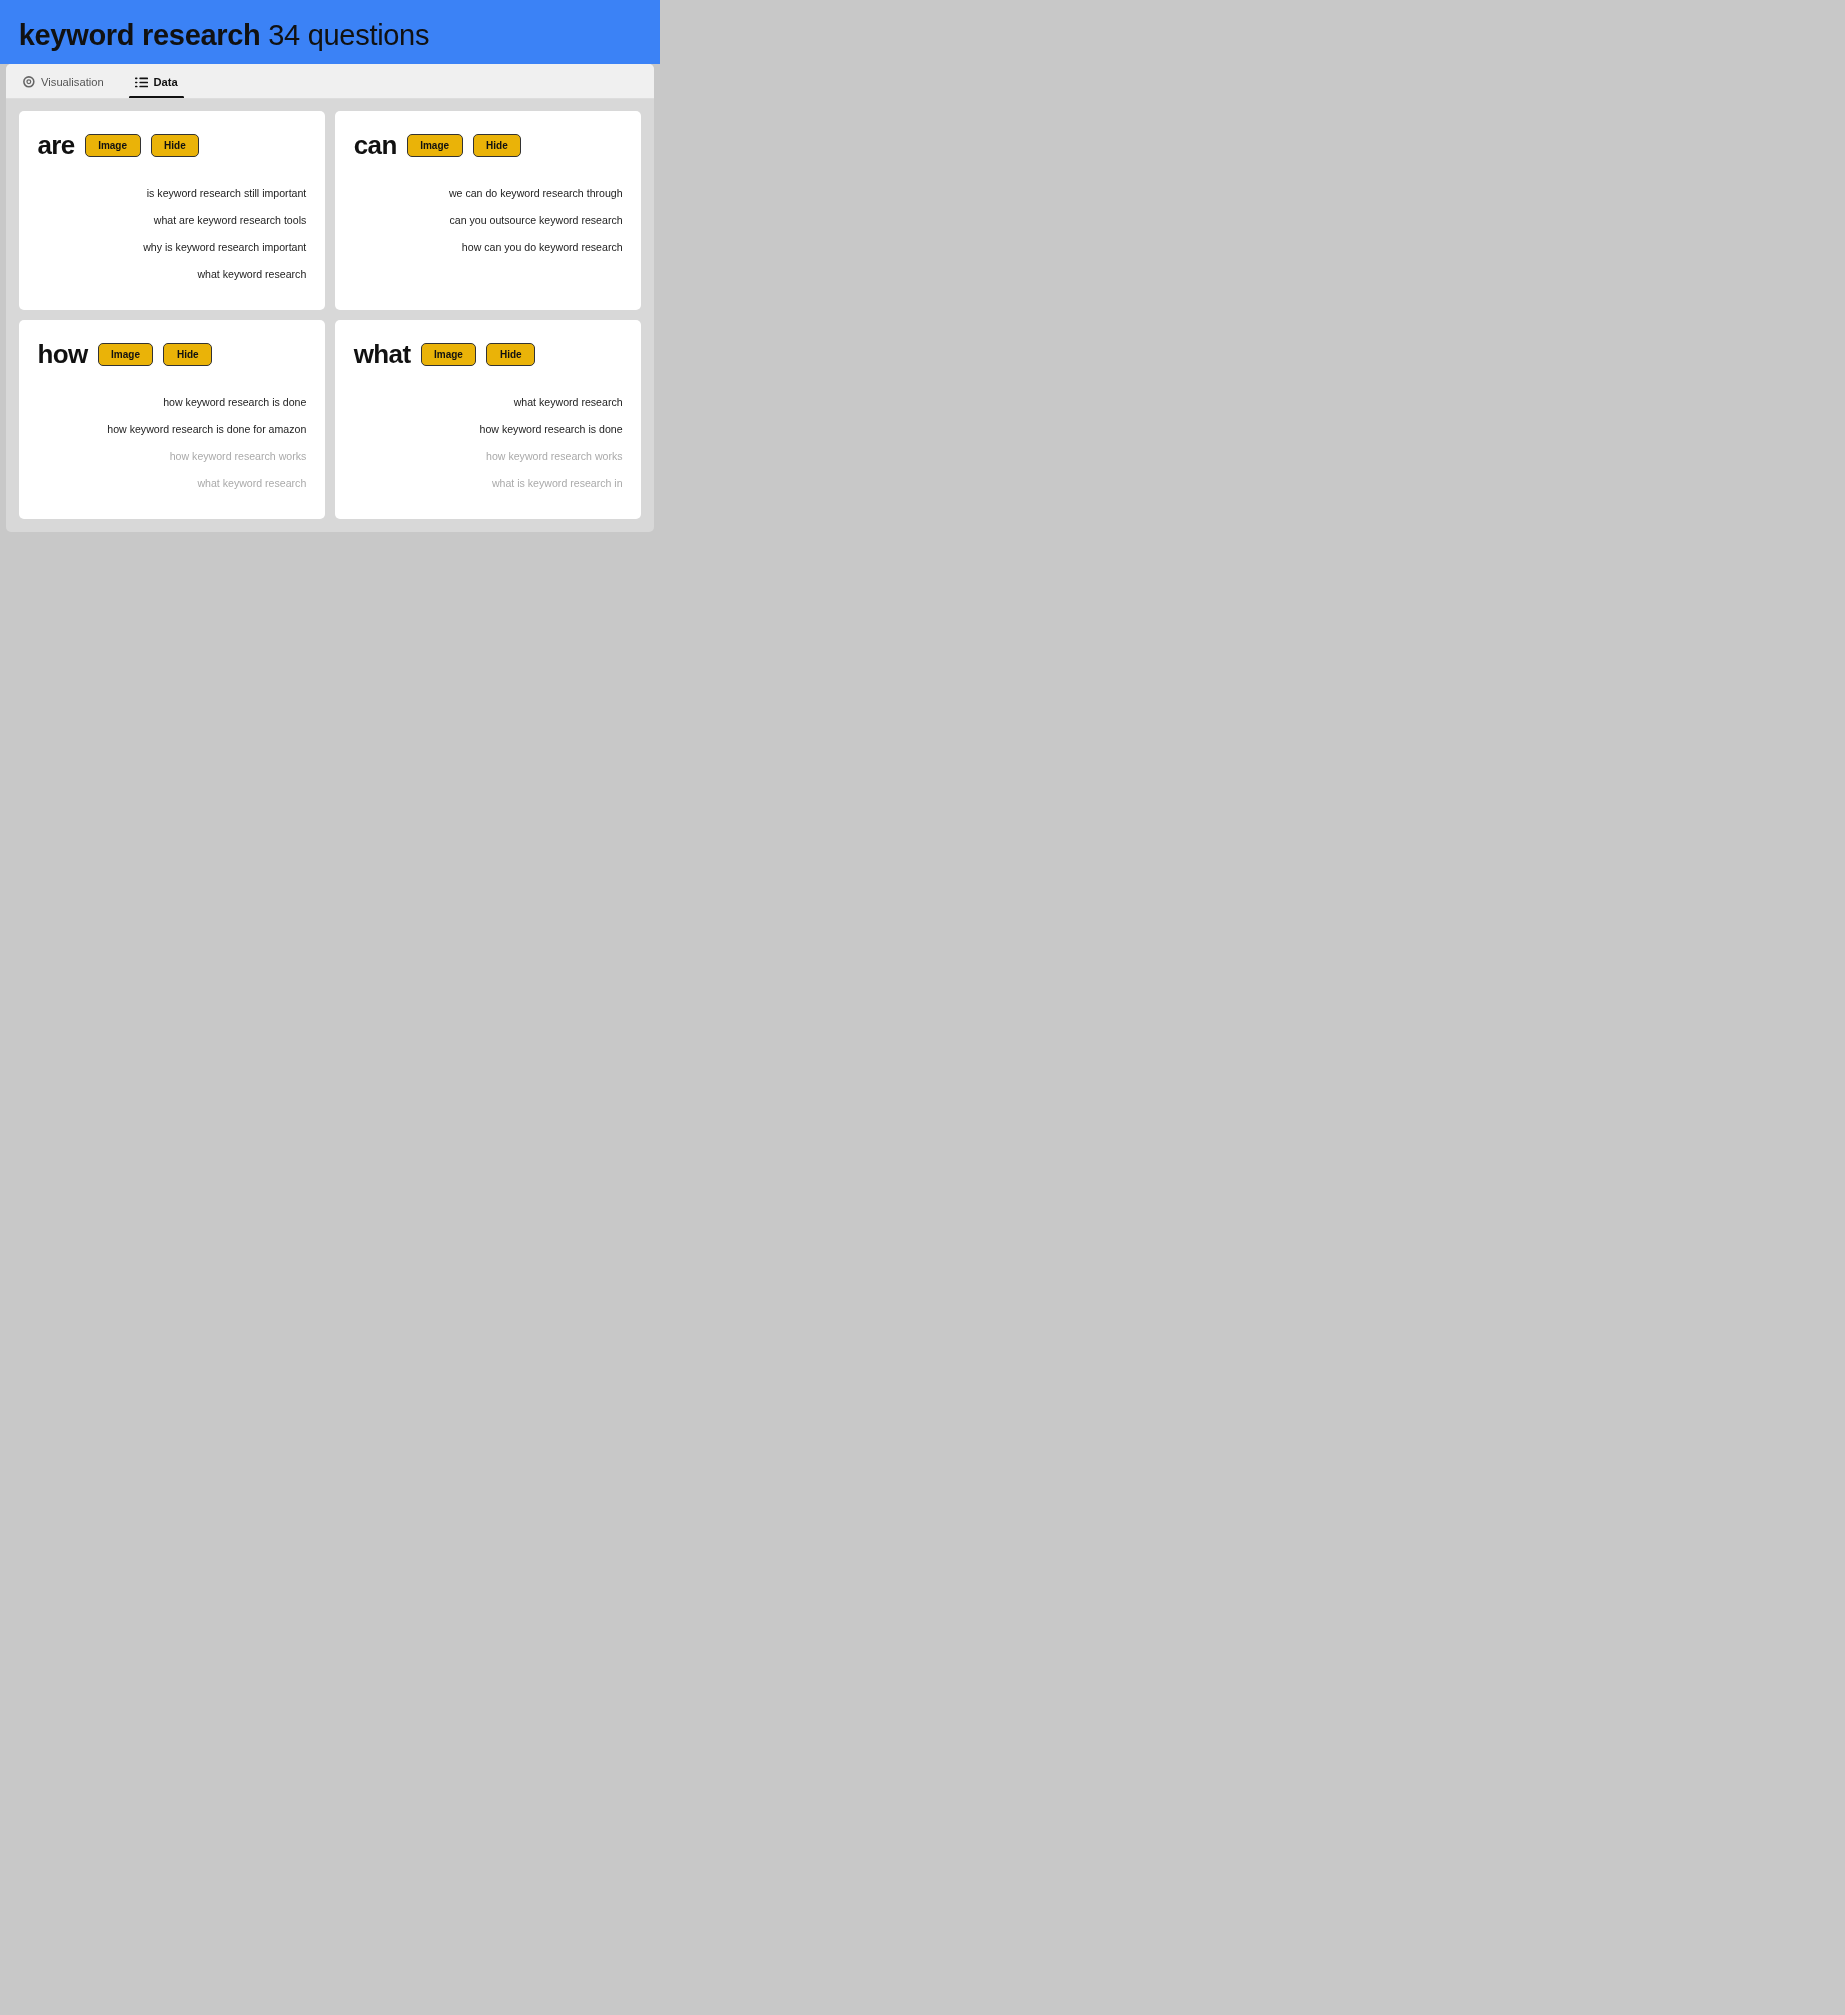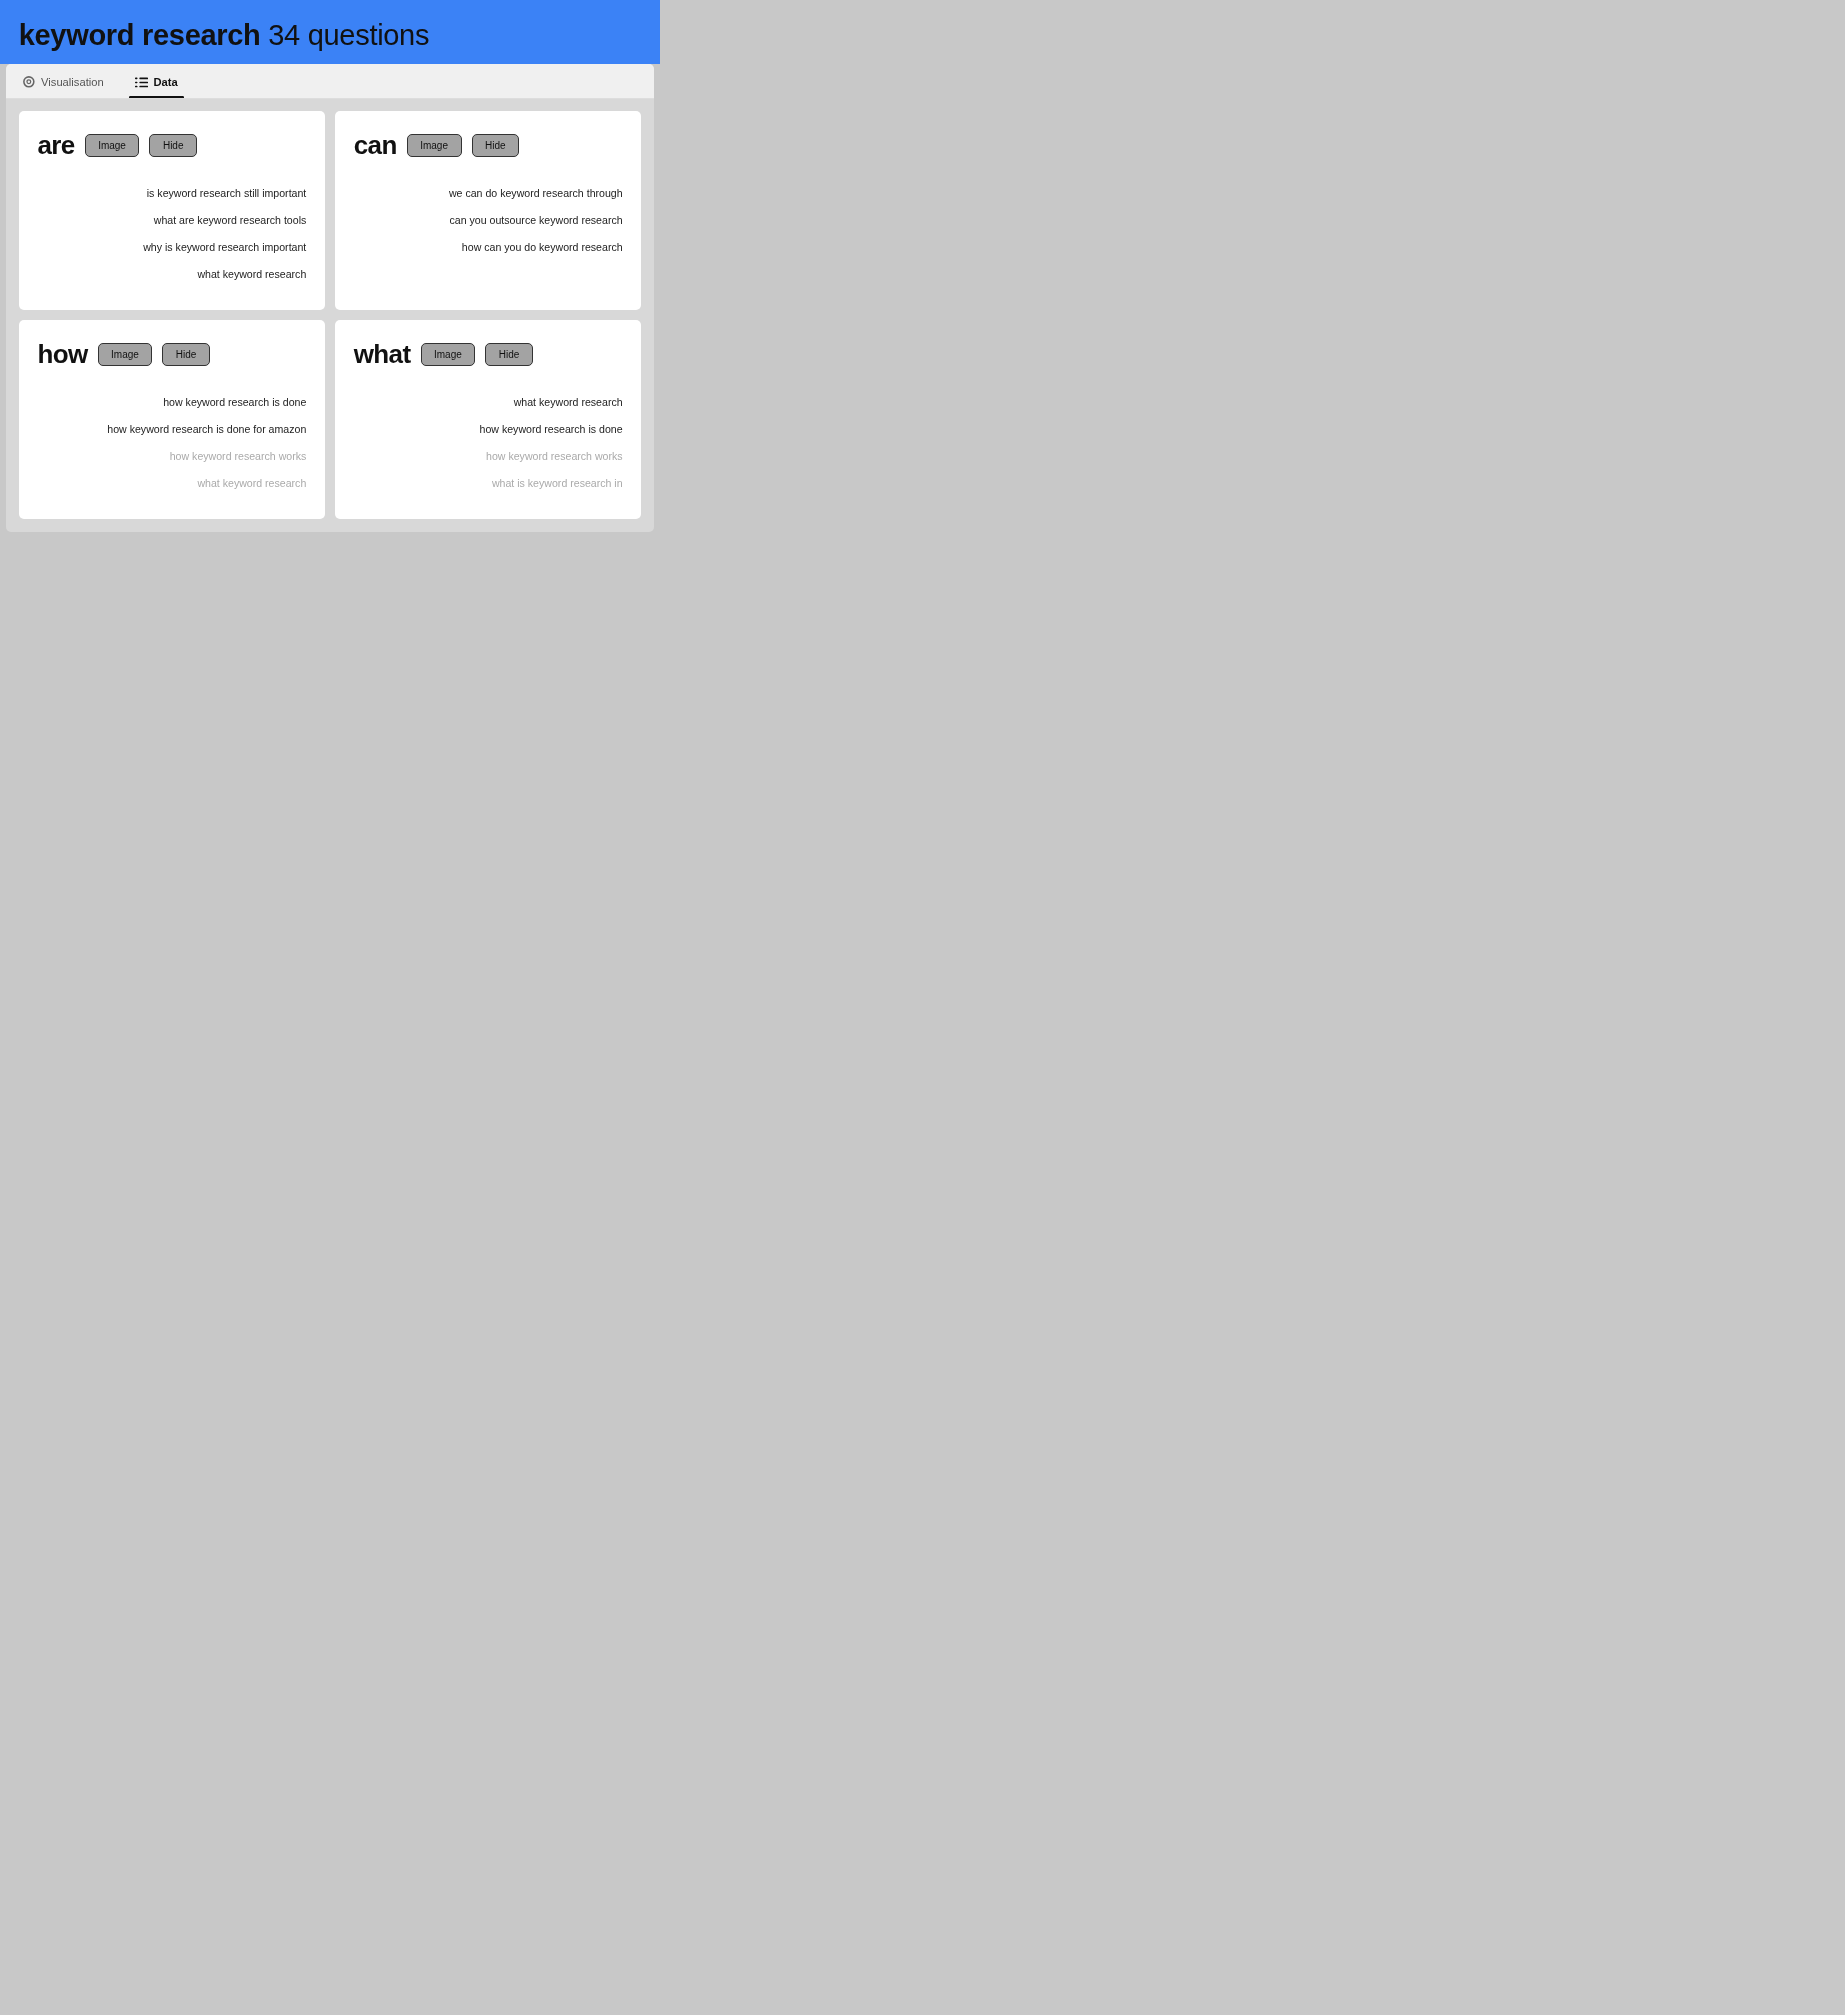--- a/index.html
+++ b/index.html
@@ -106,25 +106,25 @@
 
     .card-title {
       font-size: 26px;
       font-weight: 900;
       color: #111;
       letter-spacing: -0.6px;
     }
 
     .card-button {
       border: 1.2px solid #333;
-      background: #a3a3a3;
+      background: #eab308;
       border-radius: 5px;
       padding: 5px 12.5px;
       font-size: 10px;
-      font-weight: 400;
+      font-weight: 700;
       cursor: pointer;
       color: #111;
     }
 
     .card-items {
       display: flex;
       flex-direction: column;
       gap: 0;
       text-align: right;
     }

